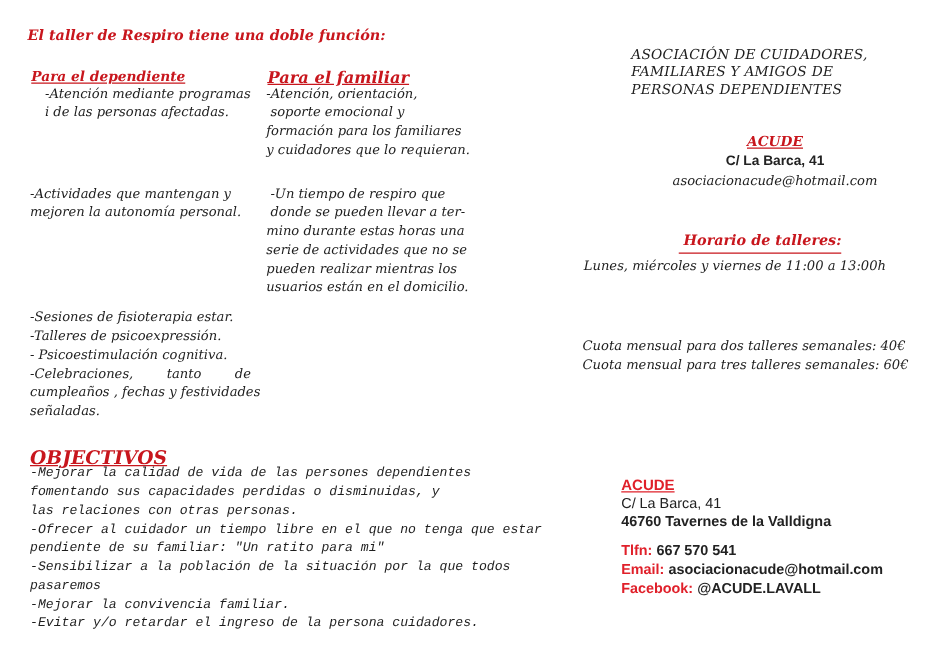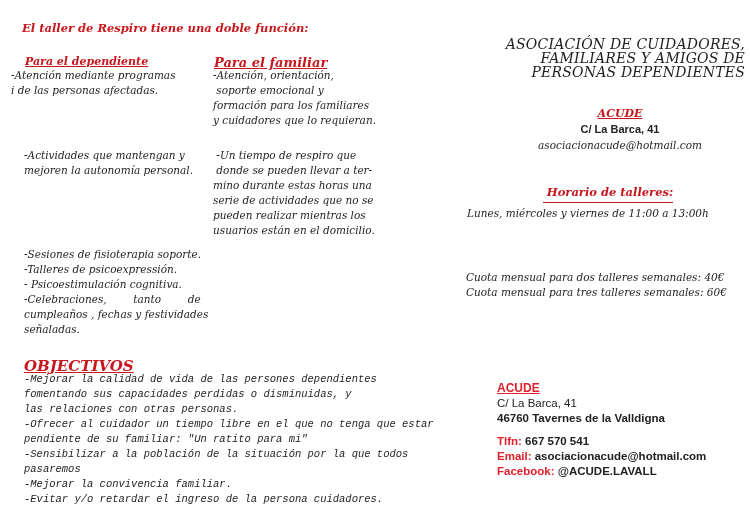--- a/index.html
+++ b/index.html
@@ -4,45 +4,45 @@
   <style>
     html, body { margin: 0; padding: 0; background: #ffffff; }
     body { width: 750px; height: 529px; position: relative; overflow: hidden;
            font-family: "DejaVu Serif", serif; color: #1a1a1a; }
     .abs { position: absolute; white-space: nowrap; }
     .script { font-family: "DejaVu Serif", serif; font-style: italic; font-size: 10.5px; line-height: 15px; color: #1e1e1e; }
     .title-red { font-family: "DejaVu Serif", serif; font-style: italic; font-weight: bold; font-size: 11.5px; color: #c8161d; }
     .u { text-decoration: underline; text-decoration-color: #c8161d; }
     .line { display: block; }
     .center { text-align: center; }
-    .caps { font-family: "DejaVu Serif", serif; font-style: italic; font-size: 14px; line-height: 14px; letter-spacing: 0.2px; text-align: right; color: #1e1e1e; }
+    .caps { font-family: "DejaVu Serif", serif; font-style: italic; font-size: 11px; line-height: 14px; letter-spacing: 0.2px; text-align: left; color: #1e1e1e; }
     .sans { font-family: "Liberation Sans", sans-serif; font-style: normal; }
     .contact { font-family: "Liberation Sans", sans-serif; font-size: 11.5px; line-height: 15px; font-weight: bold; color: #222; }
     .contact .lbl { color: #e0202a; }
     .contact .acude { color: #e0202a; text-decoration: underline; font-size: 12px; }
     .contact .normal { font-weight: normal; }
     .horario-rule { position: absolute; left: 543px; top: 202px; width: 130px; height: 1px; background: #c8161d; }
   </style>
 </head>
 <body>
 
 <div>
   <div class="abs title-red" style="left:22px; top:21px;">El taller de Respiro tiene una doble función:</div>
 
   <div class="abs title-red u" style="left:25px; top:55px; font-size:11px;">Para el dependiente</div>
-  <div class="abs script" style="left:11px; top:68px;">
+  <div class="abs script" style="left:36px; top:68px;">
     <span class="line">-Atención mediante programas</span>
     <span class="line"> i de las personas afectadas.</span>
   </div>
   <div class="abs script" style="left:24px; top:148px;">
     <span class="line">-Actividades que mantengan y</span>
     <span class="line">mejoren la autonomía personal.</span>
   </div>
   <div class="abs script" style="left:24px; top:247px;">
-    <span class="line">-Sesiones de fisioterapia soporte.</span>
+    <span class="line">-Sesiones de fisioterapia estar.</span>
     <span class="line">-Talleres de psicoexpressión.</span>
     <span class="line">- Psicoestimulación cognitiva.</span>
     <span class="line" style="white-space:pre;">-Celebraciones,        tanto        de</span>
     <span class="line">cumpleaños , fechas y festividades</span>
     <span class="line">señaladas.</span>
   </div>
 
   <div class="abs title-red u" style="left:214px; top:55px; font-size:13px;">Para el familiar</div>
   <div class="abs script" style="left:213px; top:68px;">
     <span class="line">-Atención, orientación,</span>

